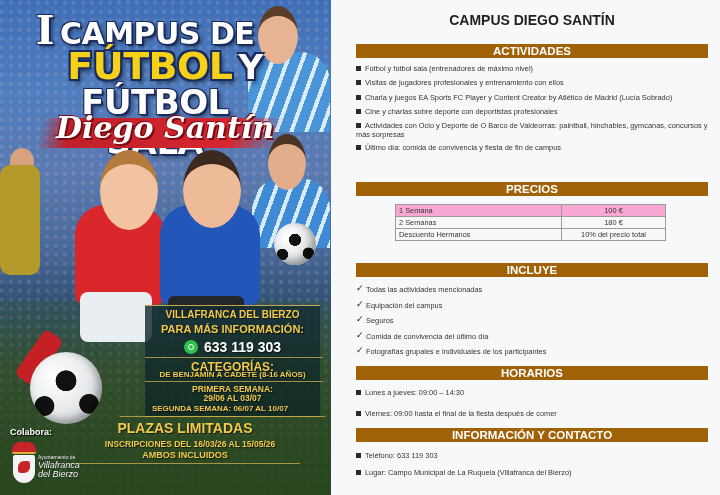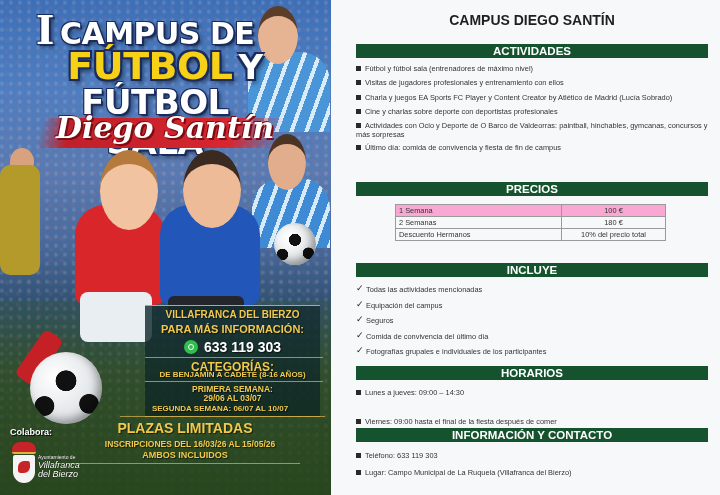--- a/index.html
+++ b/index.html
@@ -71,21 +71,21 @@
   .crest { position:absolute; left:12px; top:442px; width:24px; height:42px; }
   .crest .crown { position:absolute; left:0; top:0; width:24px; height:10px; background:#c7242a; border-radius:8px 8px 2px 2px; border-bottom:2px solid #e0b23a; }
   .crest .shield { position:absolute; left:1px; top:13px; width:22px; height:28px; background:#f4f4f4; border-radius:2px 2px 11px 11px; }
   .crest .shield::after { content:""; position:absolute; left:5px; top:6px; width:12px; height:12px; background:#c7242a; border-radius:50% 20% 50% 20%; }
   .ayto { position:absolute; left:38px; top:455px; color:#fff; line-height:1; text-shadow:0 0 1px #000; }
   .ayto .small { font-size:5px; display:block; margin-bottom:1px; }
   .ayto .big { font-size:9px; display:block;font-style:italic; }
 
   
   .doc-title { position:absolute; left:356px; width:352px; top:12px; text-align:center; font-weight:bold; font-size:14px; color:#1f1f1f; }
-  .bar { position:absolute; left:356px; width:352px; height:14px; background:#14532d; color:#fff; font-weight:bold; font-size:11.5px; line-height:14px; text-align:center; }
+  .bar { position:absolute; left:356px; width:352px; height:14px; background:#a16207; color:#fff; font-weight:bold; font-size:11.5px; line-height:14px; text-align:center; }
   .list { position:absolute; left:356px; width:352px; margin:0; padding:0; list-style:none; font-size:7.4px; color:#333; }
   .list li { position:relative; padding-left:9px; margin-bottom:5.3px; line-height:9px; }
   .list li .sq { position:absolute; left:0; top:2px; width:5px; height:5px; background:#2a2a2a; }
   .list.checks li { padding-left:10px; margin-bottom:6.6px; }
   .list.checks li .ck { position:absolute; left:0; top:-1px; font-size:9px; color:#222; }
   .wrap-li { margin-bottom:4px !important; }
 
   .price-table { position:absolute; left:395px; top:204px; width:271px; border-collapse:collapse; font-size:7.4px; color:#333; }
   .price-table td { border:1px solid #9a9a9a; height:11px; padding:0 3px; }
   .price-table td.v { text-align:center; width:97px; }
@@ -188,21 +188,21 @@
 <ul class="list checks" style="top:285px">
   <li><span class="ck">✓</span><span>Todas las actividades mencionadas</span></li>
   <li><span class="ck">✓</span><span>Equipación del campus</span></li>
   <li><span class="ck">✓</span><span>Seguros</span></li>
   <li><span class="ck">✓</span><span>Comida de convivencia del último día</span></li>
   <li><span class="ck">✓</span><span>Fotografías grupales e individuales de los participantes</span></li>
 </ul>
 
 <div class="bar" style="top:366px">HORARIOS</div>
 <ul class="list" style="top:388px">
-  <li style="margin-bottom:20px"><span class="sq"></span><span>Lunes a jueves: 09:00 – 14:30</span></li>
+  <li style="margin-bottom:12px"><span class="sq"></span><span>Lunes a jueves: 09:00 – 14:30</span></li>
   <li><span class="sq"></span><span>Viernes: 09:00 hasta el final de la fiesta después de comer</span></li>
 </ul>
 
 <div class="bar" style="top:428px">INFORMACIÓN Y CONTACTO</div>
 <ul class="list" style="top:451px">
   <li style="margin-bottom:8px"><span class="sq"></span><span>Teléfono: 633 119 303</span></li>
   <li><span class="sq"></span><span>Lugar: Campo Municipal de La Ruquela (Villafranca del Bierzo)</span></li>
 </ul>
 
 </body></html>

